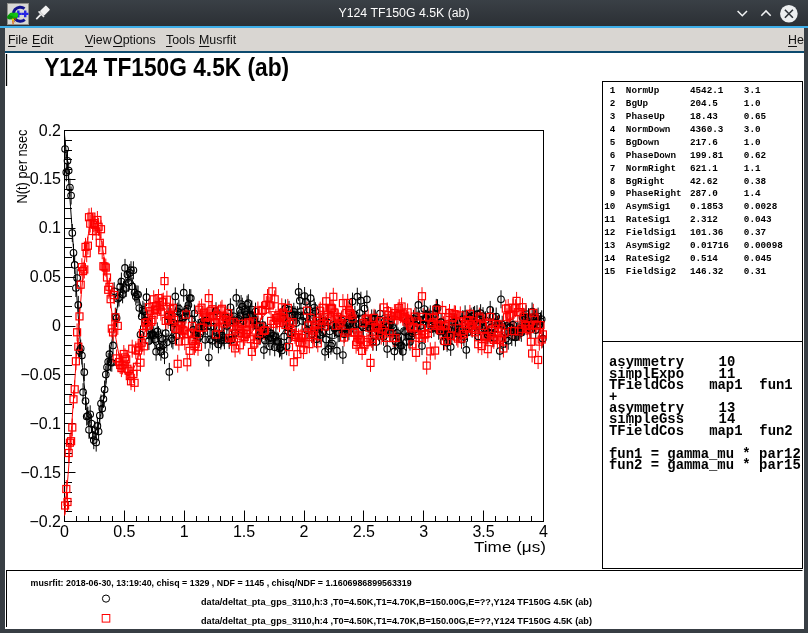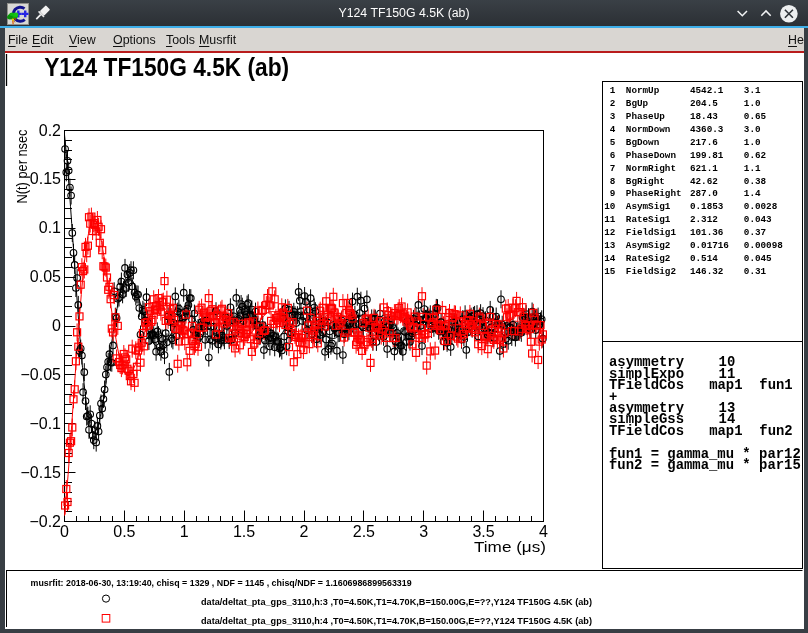--- a/index.html
+++ b/index.html
@@ -1,18 +1,18 @@
 <!DOCTYPE html>
 <html><head><meta charset="utf-8"><style>
 *{margin:0;padding:0;box-sizing:border-box}
 body{width:808px;height:633px;position:relative;overflow:hidden;background:#fff;font-family:"Liberation Sans",sans-serif}
 #tbar{position:absolute;left:0;top:0;width:808px;height:28px;background:linear-gradient(#3a4046,#2a2e33)}
 #blue{position:absolute;left:0;top:25.5px;width:808px;height:2.5px;background:#3daee9}
 #title{position:absolute;left:0;top:0;width:808px;height:26px;line-height:26px;text-align:center;color:#fcfcfc;font-size:12.3px}
-#menu{position:absolute;left:0;top:28px;width:805px;height:24.5px;background:#d9d6d2;border-bottom:2px solid #b91c1c}
+#menu{position:absolute;left:0;top:28px;width:805px;height:24.5px;background:#d9d6d2;border-bottom:2px solid #0c4a6e}
 #menu span{position:absolute;top:4.5px;font-size:12.4px;color:#111}
 #bl{position:absolute;left:0;top:28px;width:4.5px;height:605px;background:#383e44}
 #br{position:absolute;left:803.5px;top:28px;width:4.5px;height:605px;background:#383e44}
 #bb{position:absolute;left:0;top:628.5px;width:808px;height:4.5px;background:#383e44}
 u{text-underline-offset:2px}
 </style></head>
 <body>
 <svg width="808" height="579" viewBox="0 0 808 579" style="position:absolute;left:0;top:54px" font-family="Liberation Sans, sans-serif" fill="#000">
     <text x="44.2" y="22.0" font-size="25" font-weight="bold" textLength="245" lengthAdjust="spacingAndGlyphs">Y124 TF150G 4.5K (ab)</text>
     <rect x="64.5" y="76.5" width="479.0" height="391.0" fill="none" stroke="#000" stroke-width="1"></rect>
@@ -965,20 +965,20 @@
  <path d="M0 3.5V9.8" stroke="#f2f2f2" stroke-width="1.7"></path>
 </g>
 <path d="M737.6 10.9l4.7 4.8 4.7-4.8" fill="none" stroke="#f2f4f5" stroke-width="1.5"></path>
 <path d="M761.3 15.7l4.7-4.8 4.7 4.8" fill="none" stroke="#f2f4f5" stroke-width="1.5"></path>
 <circle cx="788.9" cy="13.7" r="8.8" fill="#edeff0"></circle>
 <path d="M784.9 9.7l8 8m0-8l-8 8" stroke="#2e3338" stroke-width="1.6"></path>
 </svg>
 <div id="menu">
 <span style="left:8px"><u>F</u>ile</span>
 <span style="left:32px"><u>E</u>dit</span>
-<span style="left:69px"><u>V</u>iew</span>
+<span style="left:85px"><u>V</u>iew</span>
 <span style="left:113px"><u>O</u>ptions</span>
 <span style="left:166px"><u>T</u>ools</span>
 <span style="left:199px"><u>M</u>usrfit</span>
 <span style="left:788px"><u>H</u>elp</span>
 </div>
 <div id="bl"></div>
 <div id="br"></div>
 <div id="bb"></div>
 </body></html>

